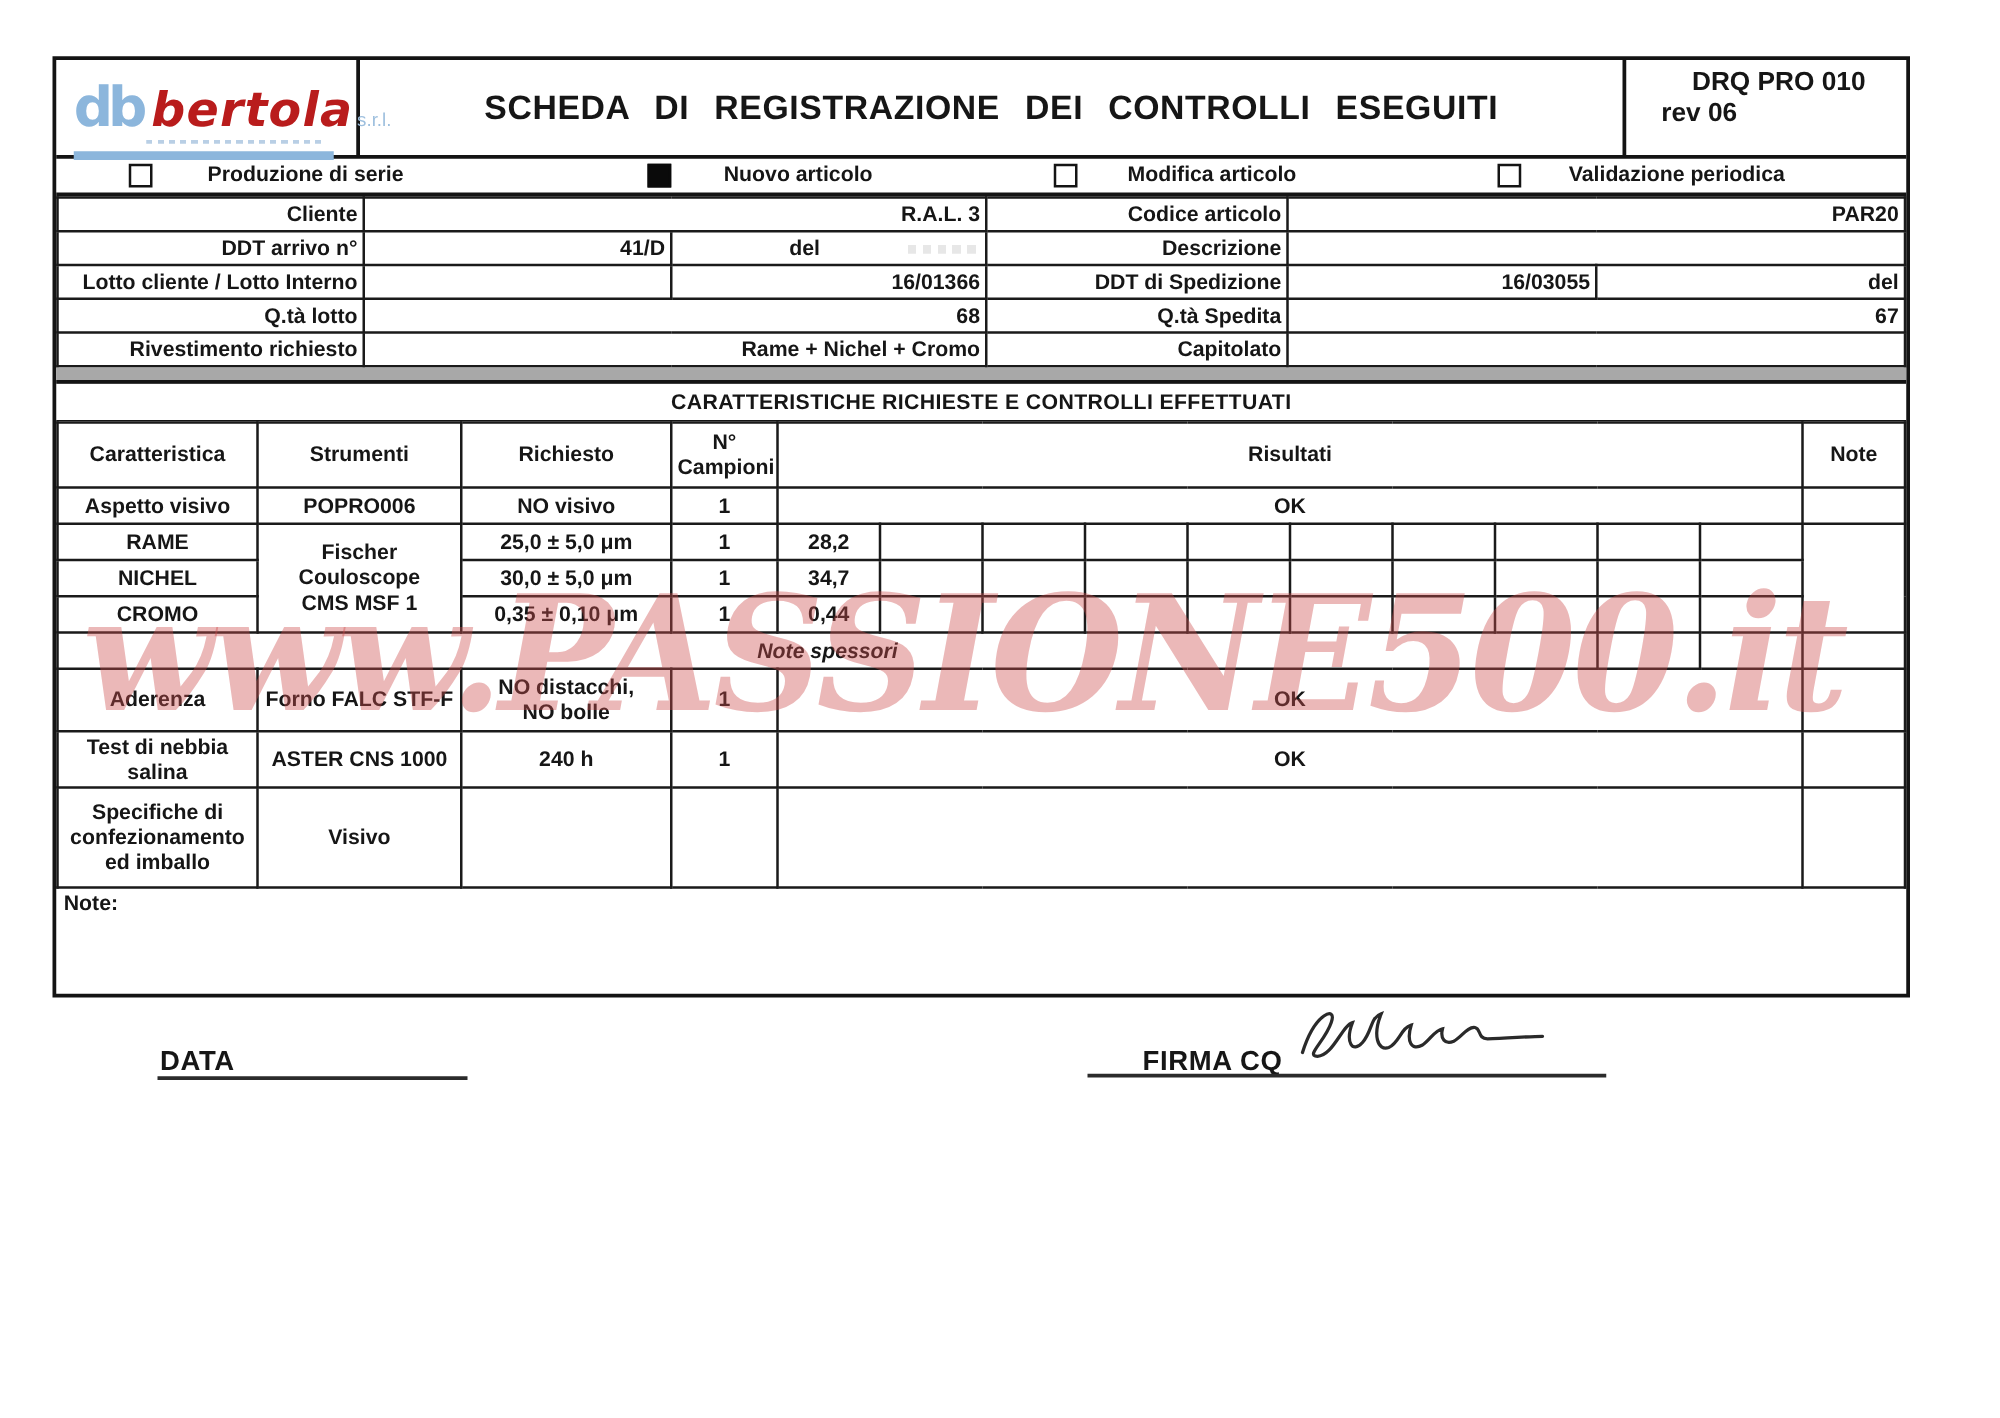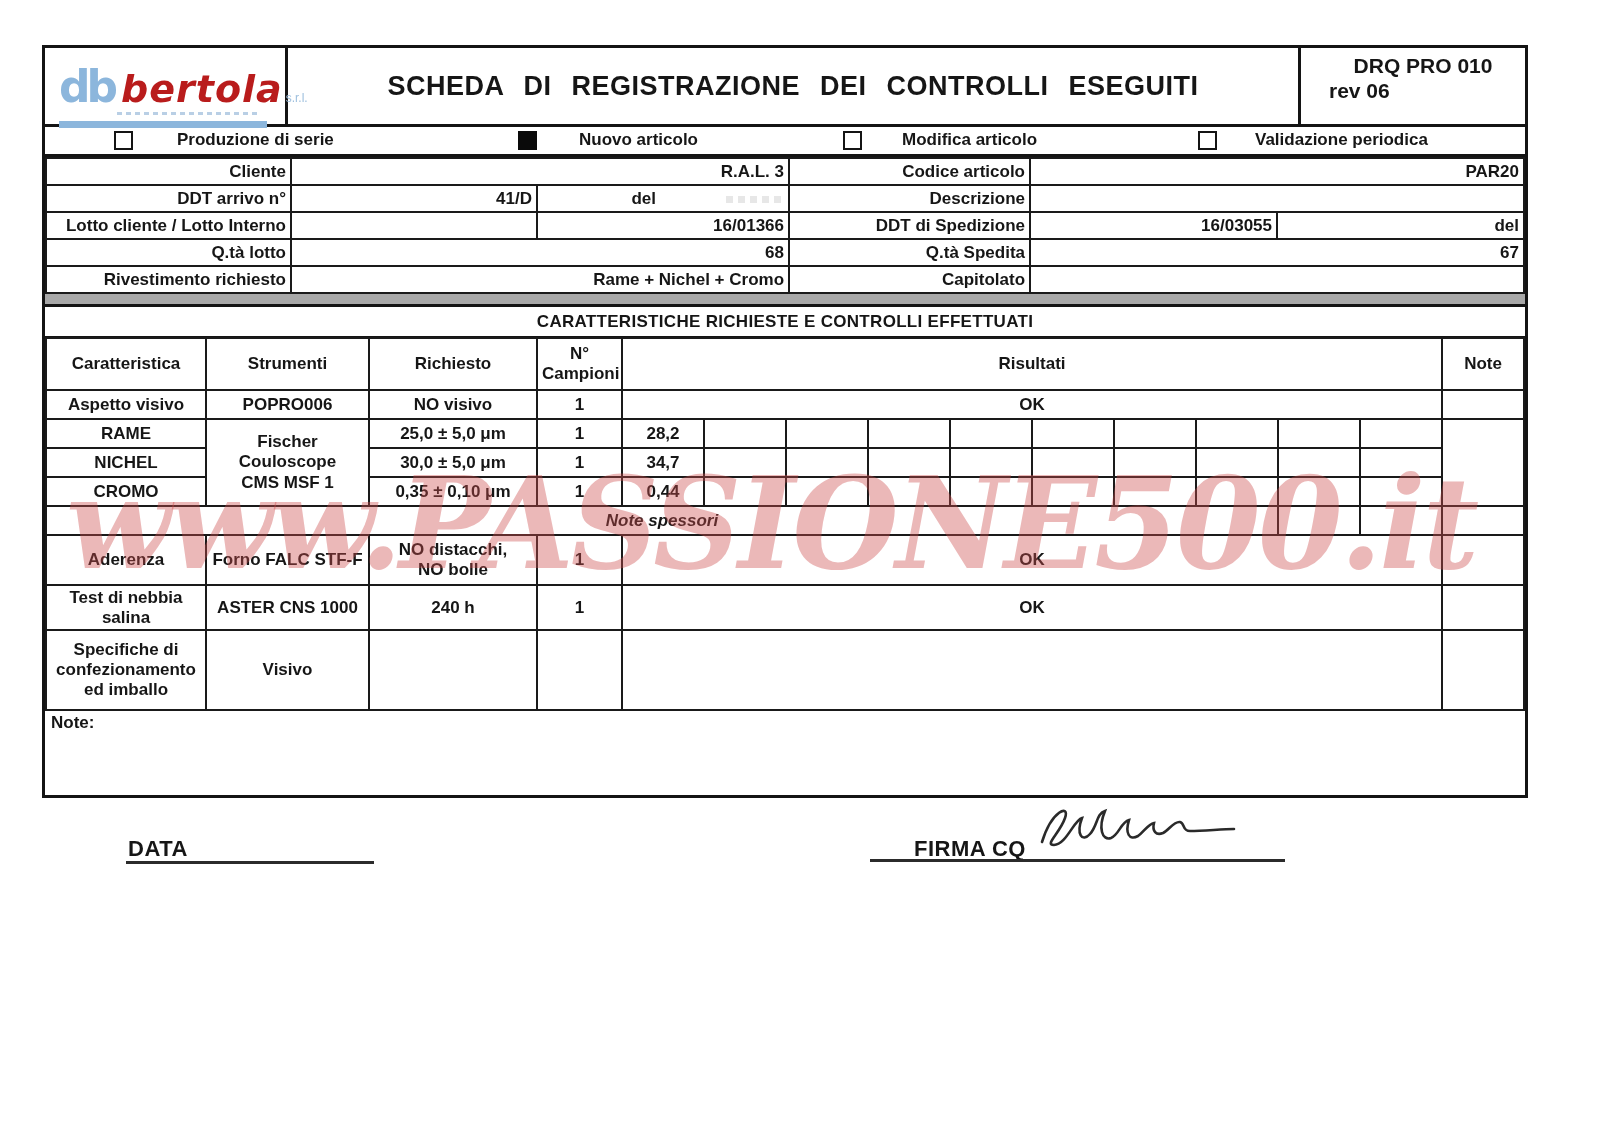--- a/index.html
+++ b/index.html
@@ -10,21 +10,21 @@
   .form{
     position:absolute;left:42px;top:45px;width:1486px;
     border:3px solid #141414;background:#fff;box-sizing:border-box;
   }
   
   .hdr{display:flex;border-bottom:3px solid #141414;height:76px;}
   .logo-cell{width:243px;border-right:3px solid #141414;box-sizing:border-box;padding:17px 10px 4px 14px;}
   .logo-row{display:flex;align-items:baseline;line-height:1;}
   .logo-mark{font-weight:900;font-size:44px;color:#8cb6dc;letter-spacing:-4px;font-family:"DejaVu Sans",sans-serif;}
   .logo-name{font-weight:700;font-size:38px;color:#b91c1c;letter-spacing:1px;margin-left:7px;font-family:"DejaVu Sans",sans-serif;font-style:italic;}
-  .logo-suffix{font-size:12px;color:#9dbfde;margin-left:3px;}
+  .logo-suffix{font-size:15px;color:#9dbfde;margin-left:3px;}
   .logo-tagline{height:3px;width:140px;margin:3px 0 0 58px;
      background:repeating-linear-gradient(90deg,#b9cfe5 0 5px,transparent 5px 9px);}
   .logo-bar{height:7px;background:#8cb6dc;width:208px;margin-top:6px;}
   .title-cell{flex:1;display:flex;align-items:center;justify-content:center;}
   .form-title{font-weight:bold;font-size:27px;letter-spacing:.5px;word-spacing:12px;}
   .doc-cell{width:227px;border-left:3px solid #141414;box-sizing:border-box;padding:6px 8px 0 28px;}
   .doc-code{font-weight:bold;font-size:21px;text-align:center;}
   .doc-rev{font-weight:bold;font-size:21px;text-align:left;margin-top:1px;}
   
   .cbrow{height:27px;border-bottom:3px solid #141414;position:relative;}
@@ -80,21 +80,21 @@
     <div class="title-cell">
       <div class="form-title">SCHEDA  DI  REGISTRAZIONE  DEI  CONTROLLI  ESEGUITI</div>
     </div>
     <div class="doc-cell">
       <div class="doc-code">DRQ PRO 010</div>
       <div class="doc-rev">rev 06</div>
     </div>
   </div>
 
   <div class="cbrow">
-    <div class="cbgroup" style="left:69px">
+    <div class="cbgroup" style="left:58px">
       <span class="cbbox"></span>
       <span class="cblabel">Produzione di serie</span>
     </div>
     <div class="cbgroup" style="left:473px">
       <span class="cbbox checked"></span>
       <span class="cblabel" style="margin-left:42px">Nuovo articolo</span>
     </div>
     <div class="cbgroup" style="left:798px">
       <span class="cbbox"></span>
       <span class="cblabel" style="margin-left:40px">Modifica articolo</span>

